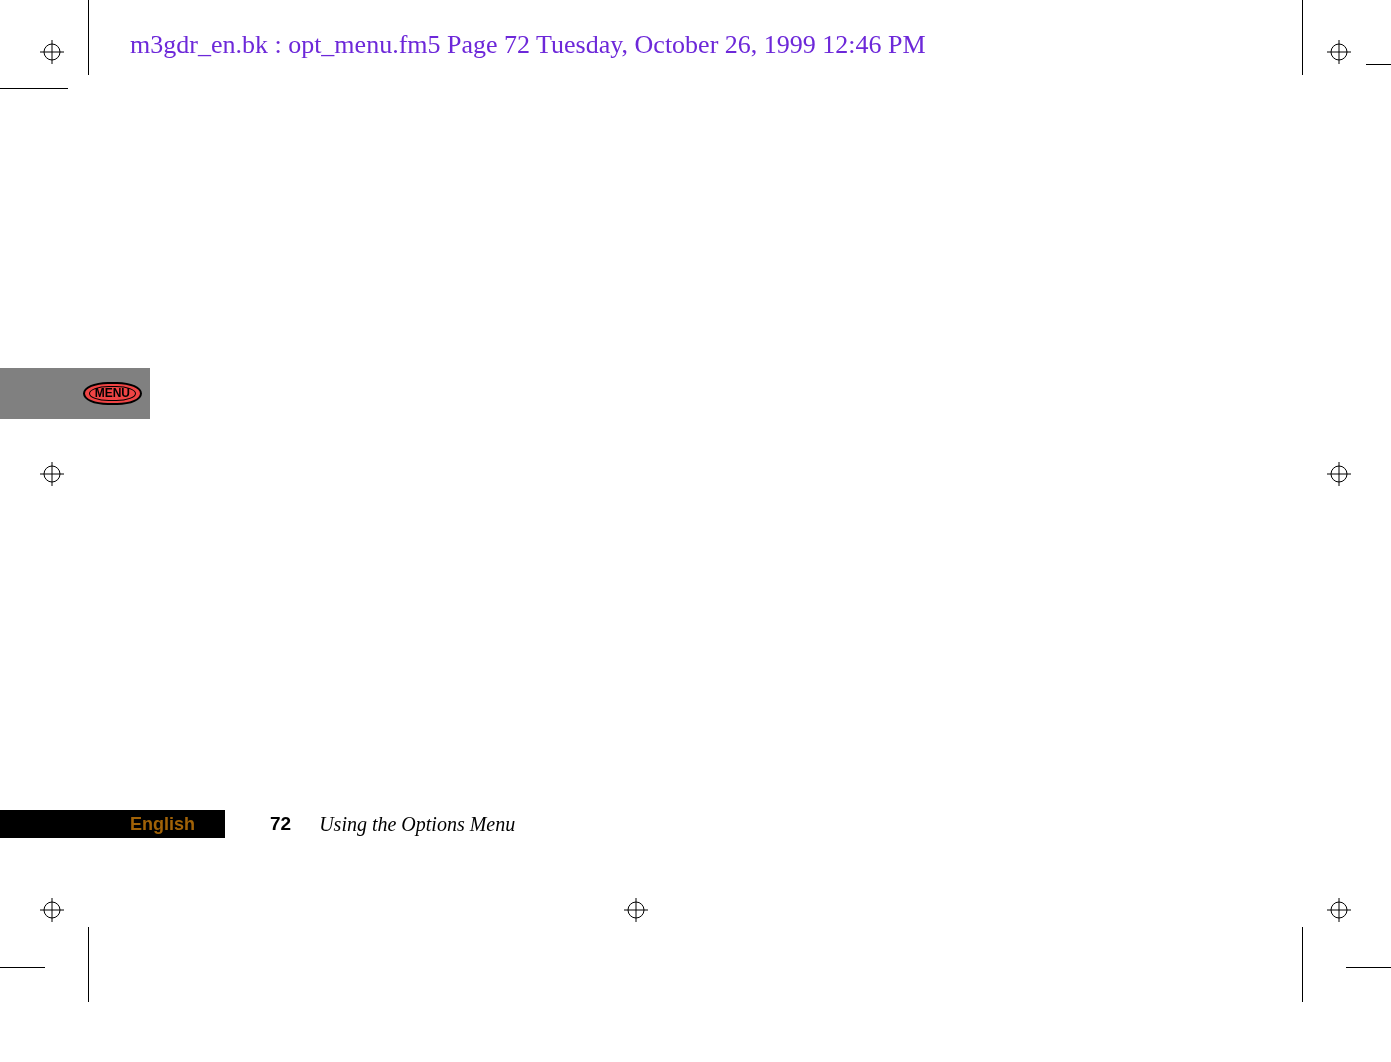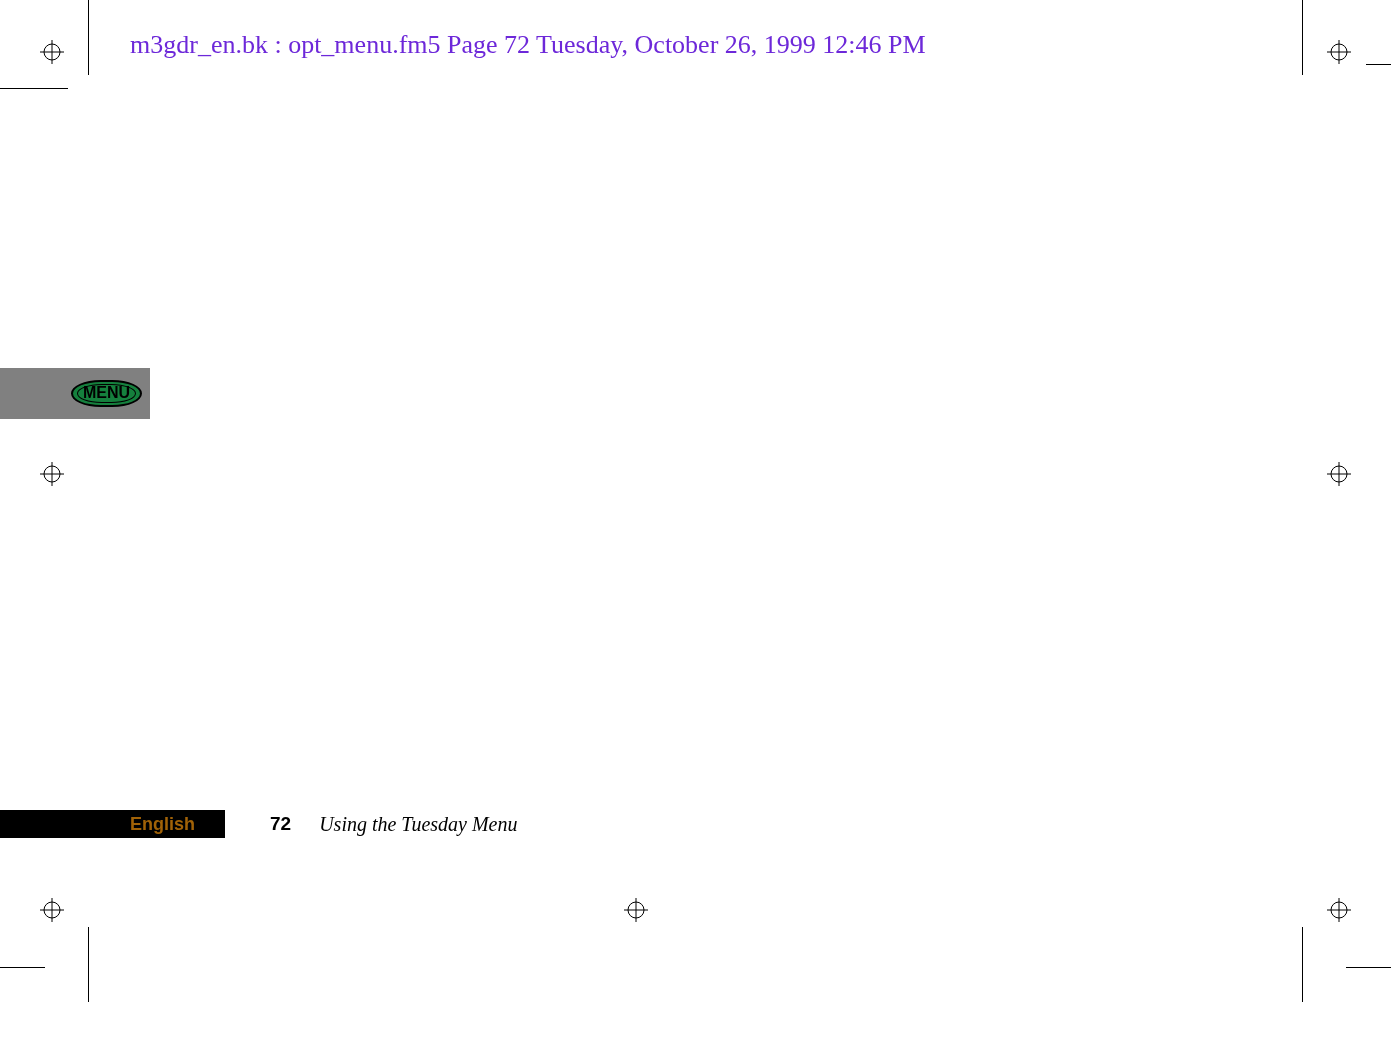--- a/index.html
+++ b/index.html
@@ -28,25 +28,25 @@
       top: 368px;
       width: 150px;
       height: 51px;
       background: #808080;
       display: flex;
       align-items: center;
       justify-content: flex-end;
       padding-right: 8px;
     }
     .menu-button {
-      background: #15803d;
+      background: #ef4444;
       border: 2px solid #000000;
       border-radius: 50% / 60%;
       padding: 3px 10px 4px 10px;
-      font-size: 16px;
+      font-size: 12px;
       font-weight: bold;
       font-family: Arial, sans-serif;
       line-height: 1;
       position: relative;
     }
     .menu-button::before {
       content: '';
       position: absolute;
       top: 2px;
       left: 4px;
@@ -129,21 +129,21 @@
 
 <div class="header-text">m3gdr_en.bk : opt_menu.fm5  Page 72  Tuesday, October 26, 1999  12:46 PM</div>
 
 <div class="menu-button-container">
   <div class="menu-button">MENU</div>
 </div>
 
 <div class="footer-bar">
   <div class="language-label">English</div>
   <div class="page-number">72</div>
-  <div class="section-title">Using the Tuesday Menu</div>
+  <div class="section-title">Using the Options Menu</div>
 </div>
 
 <div class="corner-line-v tl-v"></div>
 <div class="corner-line-h tl-h"></div>
 <div class="corner-line-v tr-v"></div>
 <div class="corner-line-h br-h2"></div>
 <div class="corner-line-v bl-v"></div>
 <div class="corner-line-h bl-h"></div>
 <div class="corner-line-v br-v"></div>
 <div class="corner-line-h br-h"></div>

